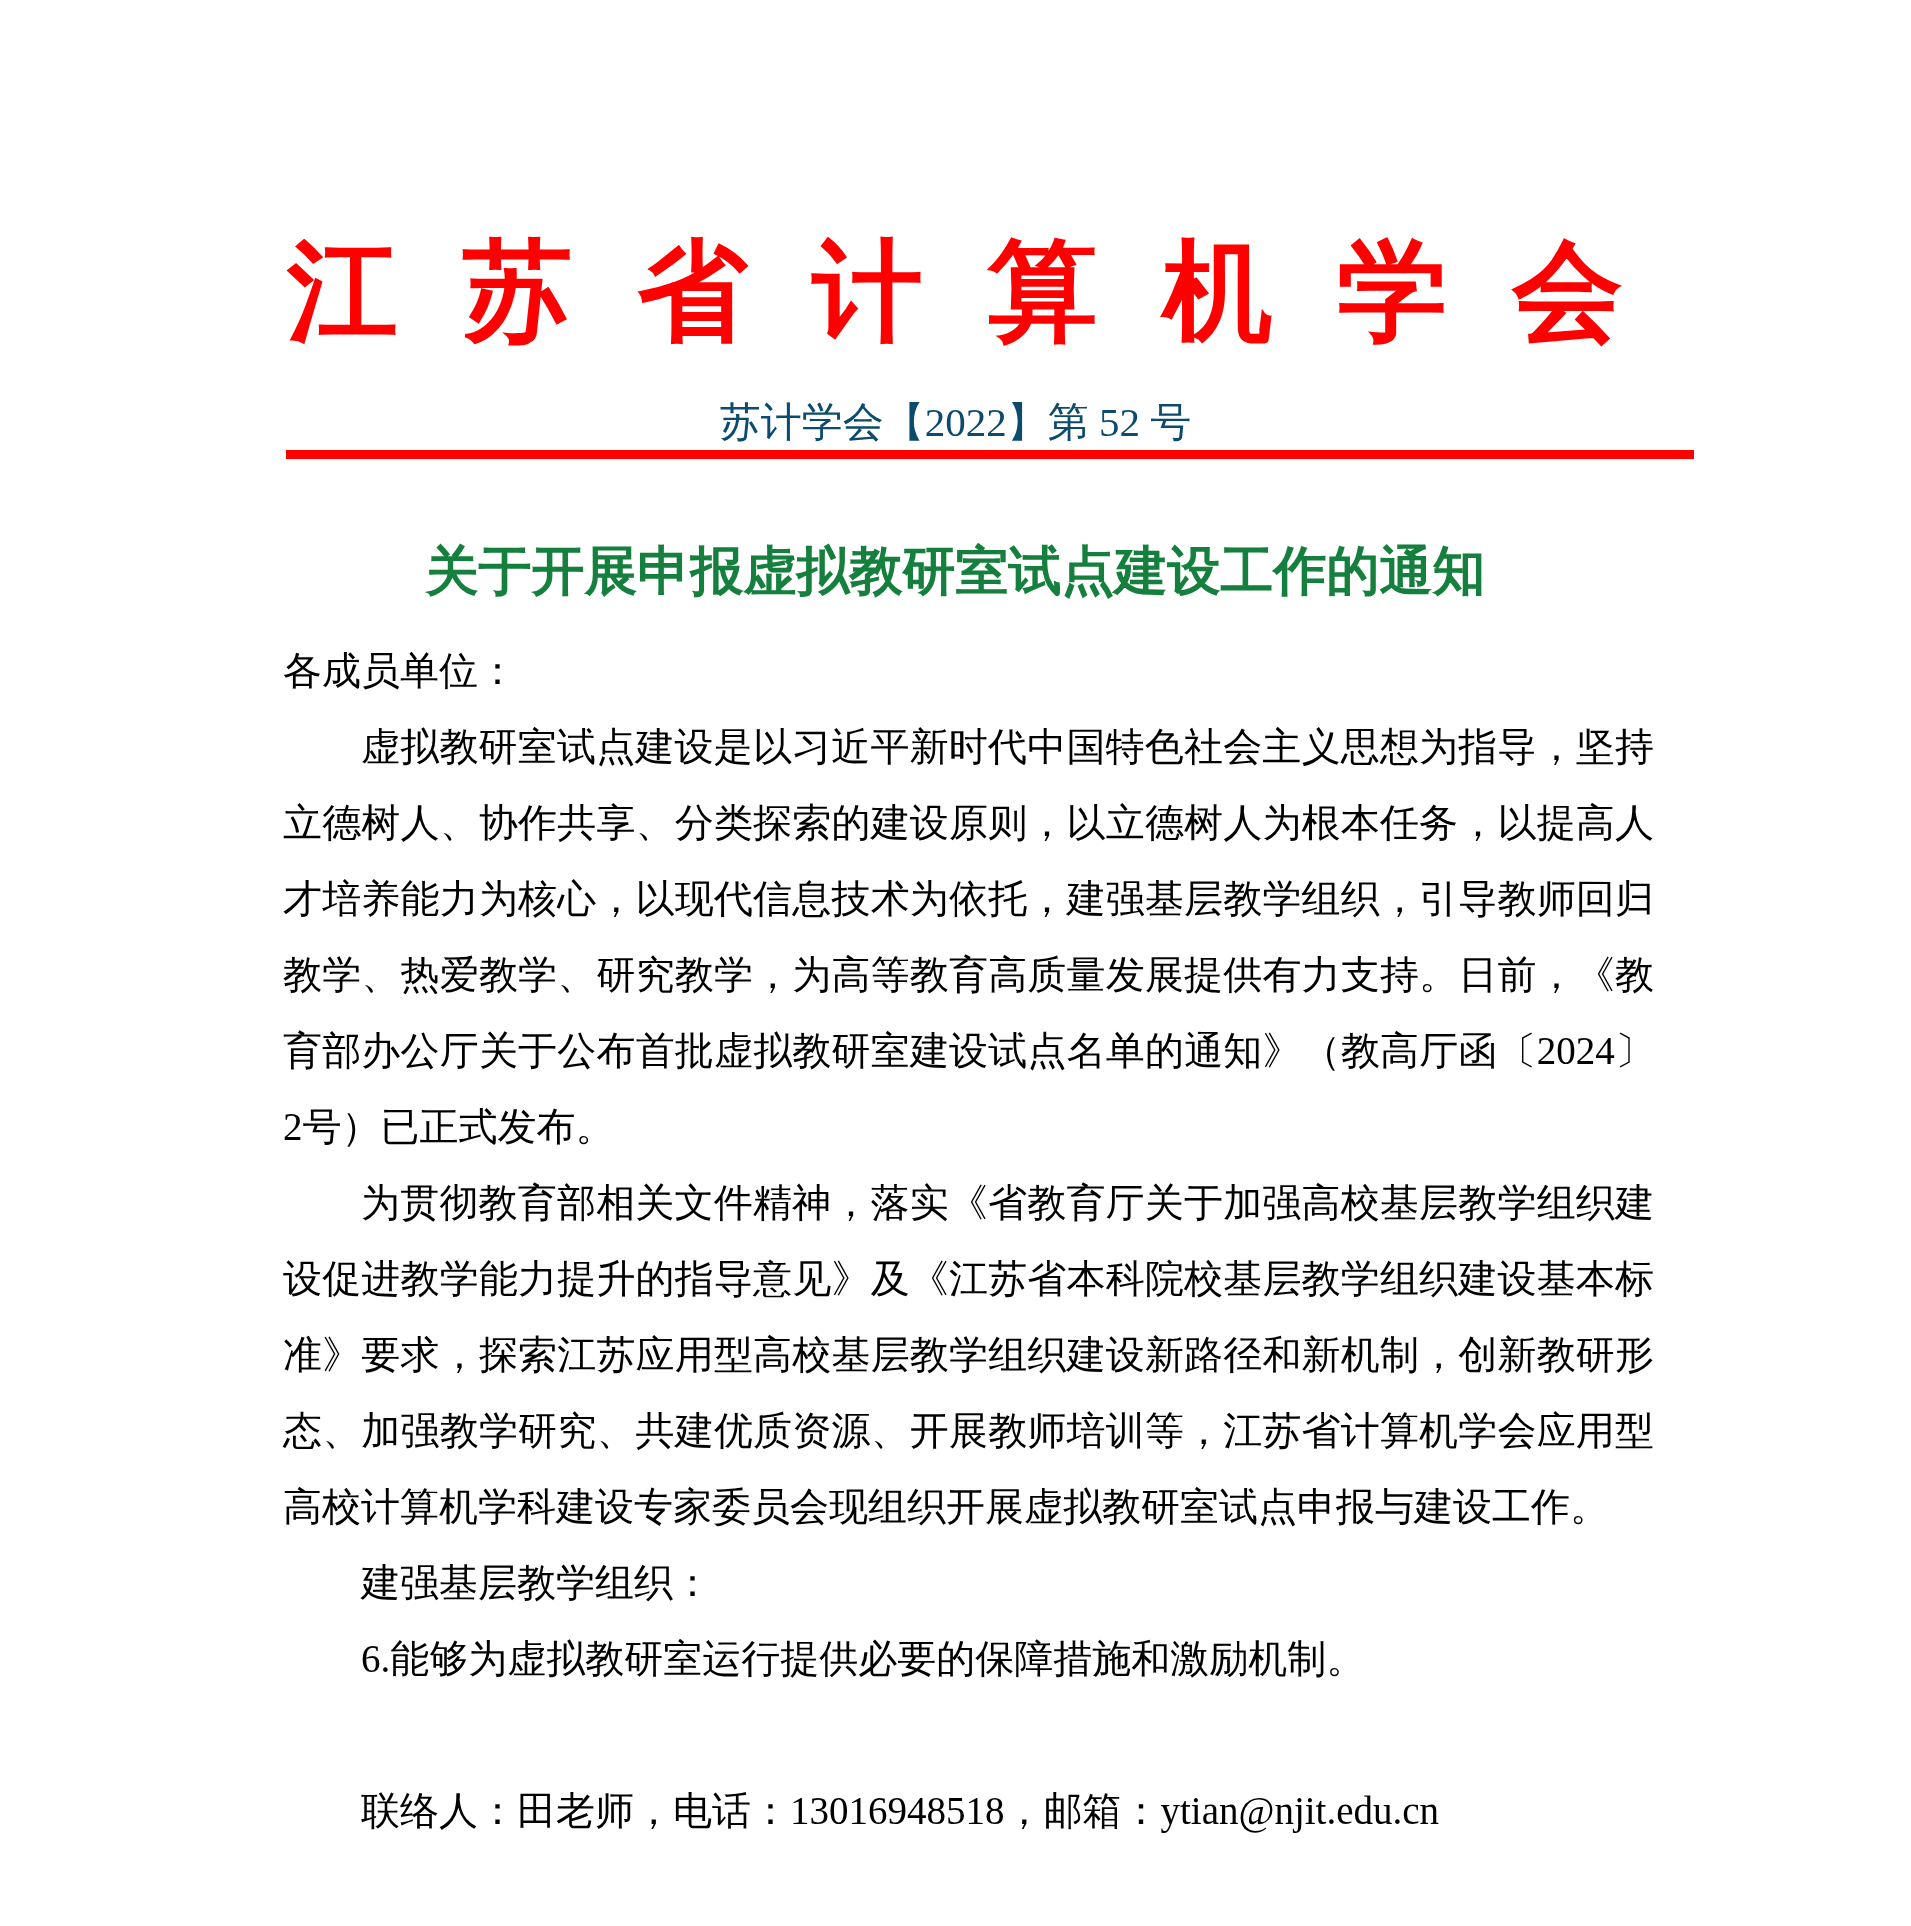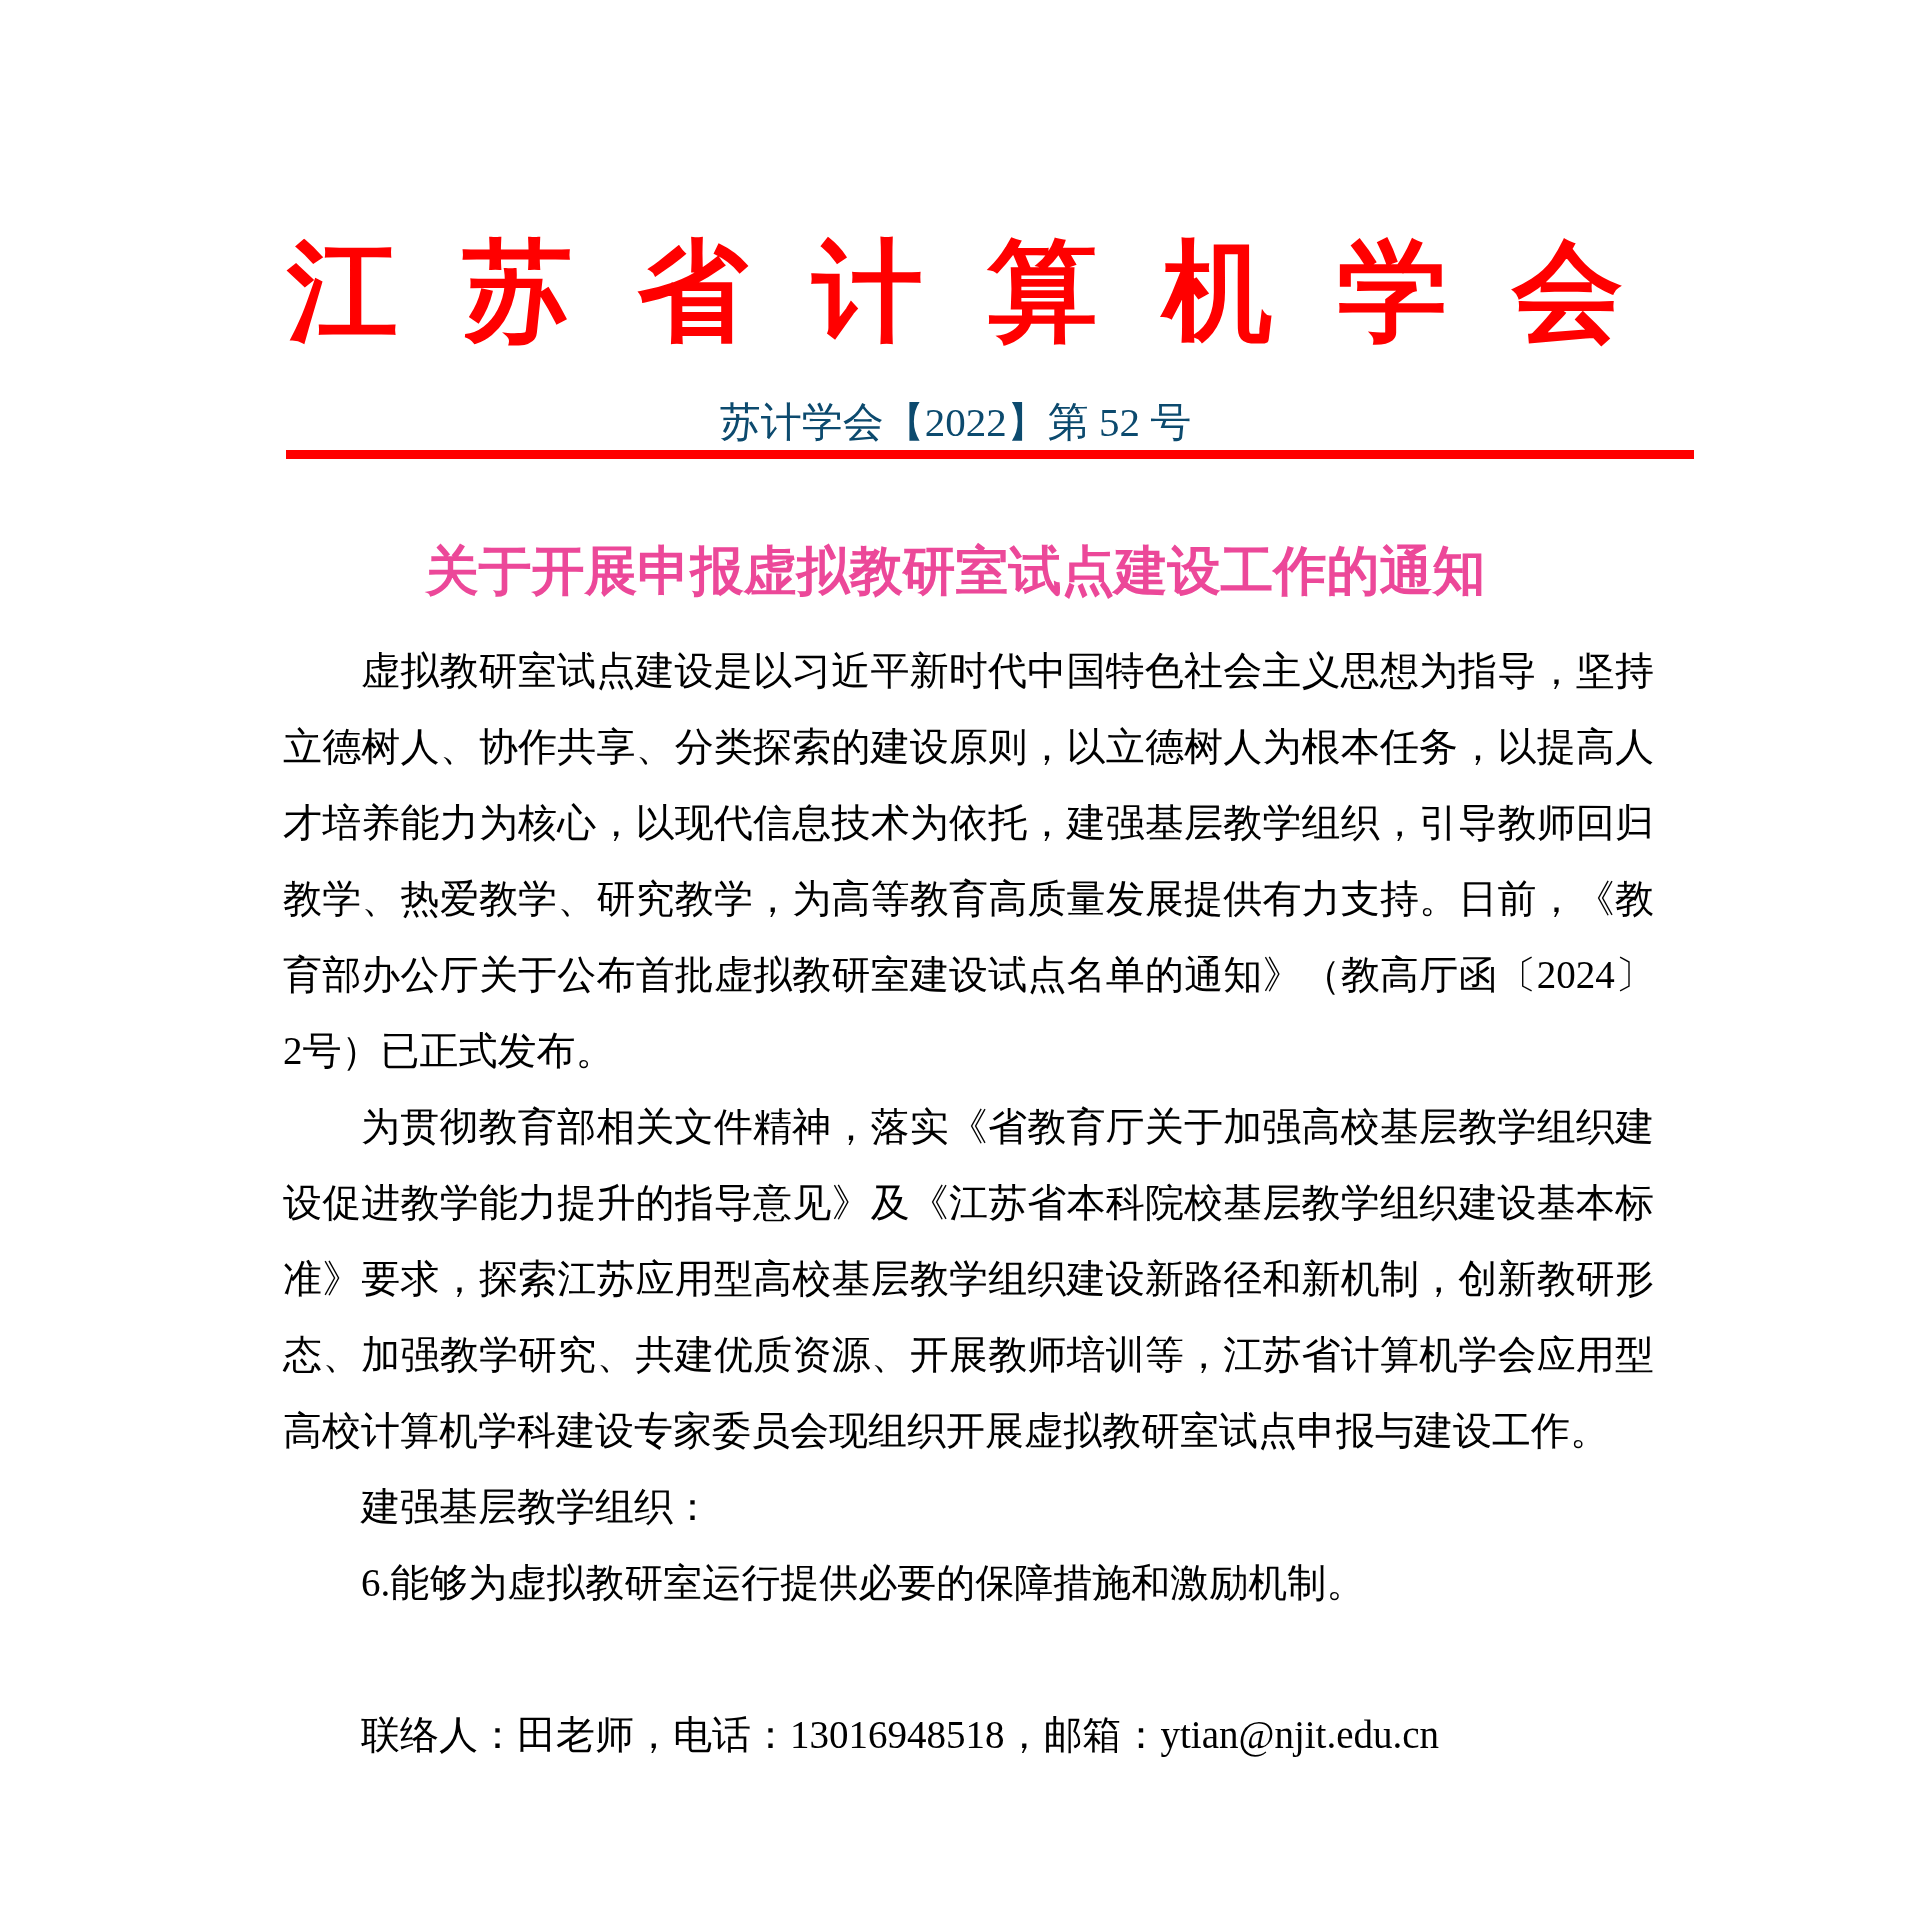--- a/index.html
+++ b/index.html
@@ -53,21 +53,21 @@
   .title {
     position: absolute;
     top: 542px;
     left: 0;
     width: 100%;
     margin: 0;
     text-align: center;
     font-size: 53px;
     line-height: 58px;
     font-weight: 700;
-    color: #ec4899;
+    color: #15803d;
     white-space: nowrap;
   }
   
   .body-block {
     position: absolute;
     top: 633px;
     left: 283px;
     width: 1371px;
     font-size: 39px;
     line-height: 76px;
@@ -85,20 +85,21 @@
 
   <div class="org-name">江苏省计算机学会</div>
 
   <div class="doc-number">苏计学会【2022】第 52 号</div>
 
   <div class="red-rule"></div>
 
   <h1 class="title">关于开展申报虚拟教研室试点建设工作的通知</h1>
 
   <div class="body-block">
+    <p class="salutation">各成员单位：</p>
     <p class="para">虚拟教研室试点建设是以习近平新时代中国特色社会主义思想为指导，坚持立德树人、协作共享、分类探索的建设原则，以立德树人为根本任务，以提高人才培养能力为核心，以现代信息技术为依托，建强基层教学组织，引导教师回归教学、热爱教学、研究教学，为高等教育高质量发展提供有力支持。日前，《教育部办公厅关于公布首批虚拟教研室建设试点名单的通知》（教高厅函〔2024〕2号）已正式发布。</p>
     <p class="para">为贯彻教育部相关文件精神，落实《省教育厅关于加强高校基层教学组织建设促进教学能力提升的指导意见》及《江苏省本科院校基层教学组织建设基本标准》要求，探索江苏应用型高校基层教学组织建设新路径和新机制，创新教研形态、加强教学研究、共建优质资源、开展教师培训等，江苏省计算机学会应用型高校计算机学科建设专家委员会现组织开展虚拟教研室试点申报与建设工作。</p>
     <p class="para">建强基层教学组织：</p>
     <p class="para">6.能够为虚拟教研室运行提供必要的保障措施和激励机制。</p>
     <div class="blank-line"></div>
     <p class="para">联络人：田老师，电话：13016948518，邮箱：ytian@njit.edu.cn</p>
   </div>
 
 </div>
 

